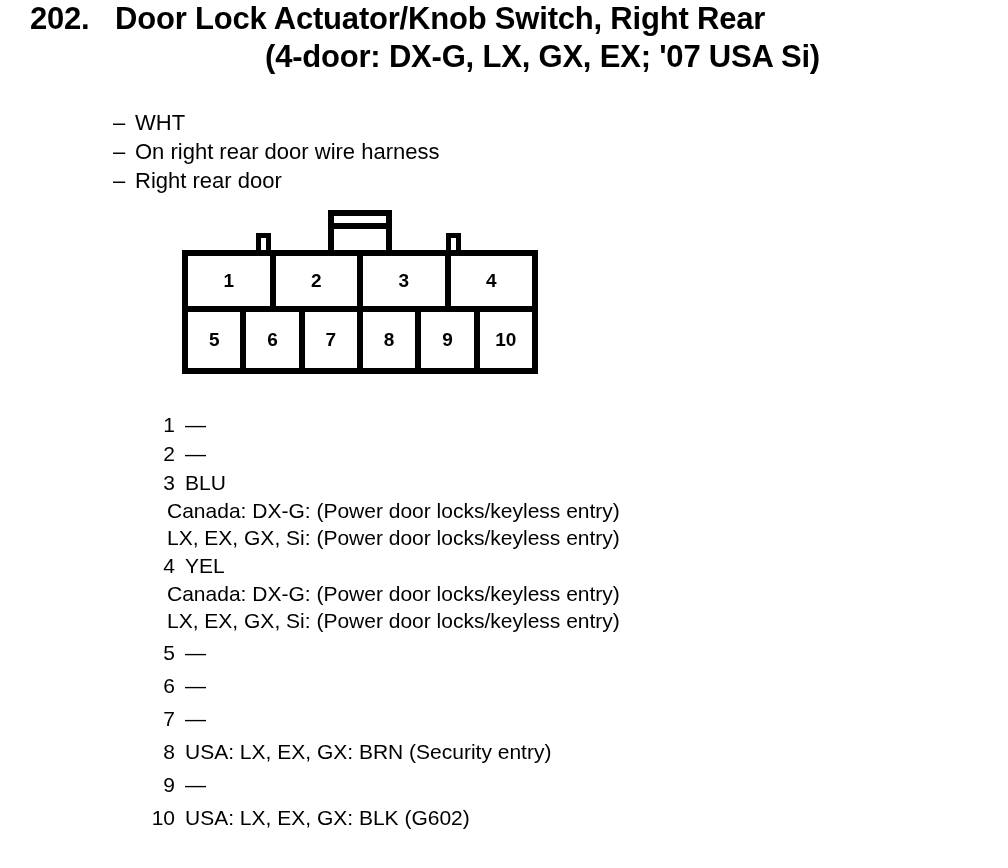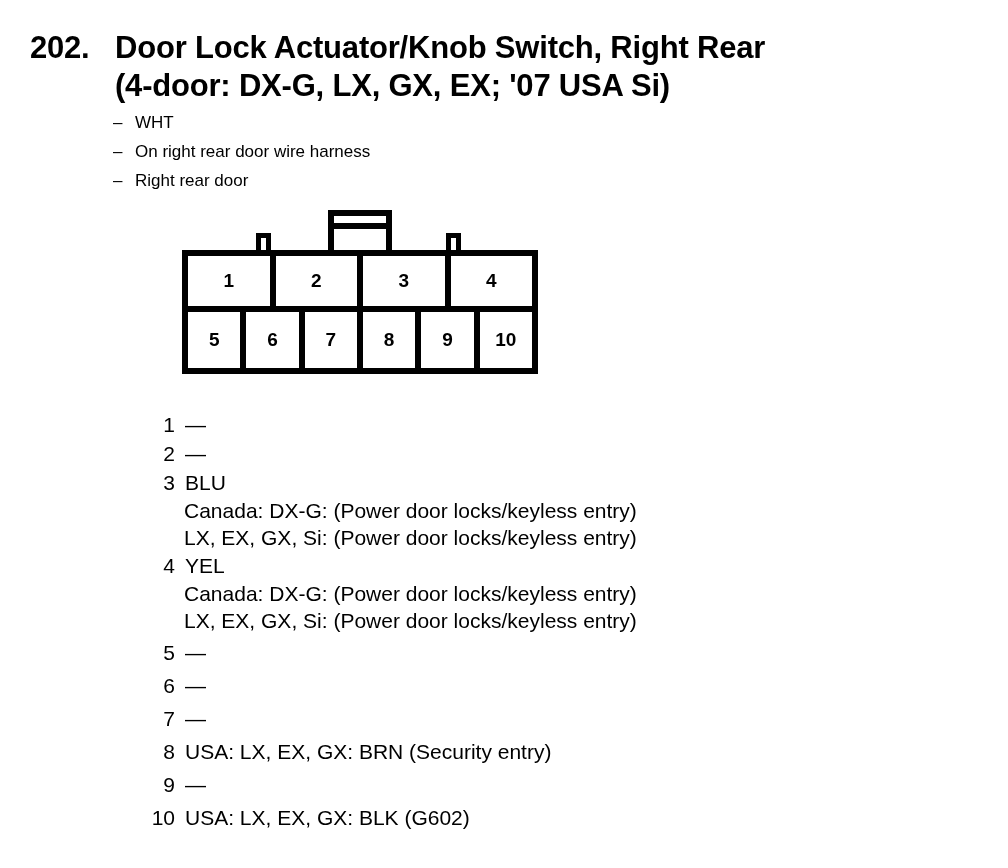--- a/index.html
+++ b/index.html
@@ -13,46 +13,46 @@
     position: relative;
     font-family: "Liberation Sans", sans-serif;
     color: #000000;
     overflow: hidden;
   }
 
   
   #title-block {
     position: absolute;
     left: 30px;
-    top: 29px;
+    top: 0;
     width: 940px;
   }
   .title-line {
     font-weight: bold;
     font-size: 31px;
     line-height: 38px;
     letter-spacing: -0.2px;
     white-space: nowrap;
   }
   .title-line.line1 { text-indent: 0; }
-  .title-line.line2 { padding-left: 85px; }
+  .title-line.line2 { padding-left: 85px; text-align: center; }
   #title-number {
     display: inline-block;
     width: 85px;
   }
 
   
   #notes {
     position: absolute;
     left: 113px;
     top: 108px;
     width: 600px;
   }
   .note-row {
-    font-size: 17px;
+    font-size: 22px;
     line-height: 29px;
     white-space: nowrap;
   }
   .note-dash {
     display: inline-block;
     width: 22px;
   }
 
   
   #connector {
@@ -152,21 +152,21 @@
   }
   .legend-num {
     width: 55px;
     text-align: right;
     flex: 0 0 55px;
     padding-right: 10px;
     box-sizing: border-box;
   }
   .legend-val { flex: 1 1 auto; }
   .legend-sub {
-    margin-left: 54px;
+    margin-left: 37px;
     font-size: 21px;
     line-height: 27px;
     white-space: nowrap;
   }
   .legend-entry.spaced { margin-top: 4px; }
 </style>
 </head>
 <body>
 
 <div id="title-block">

